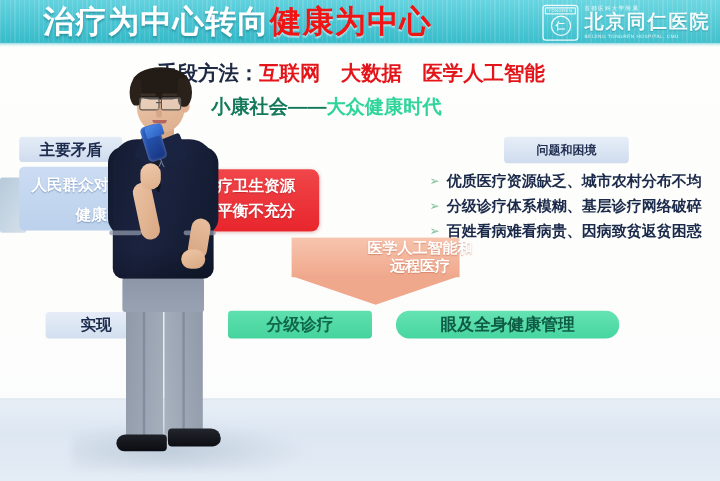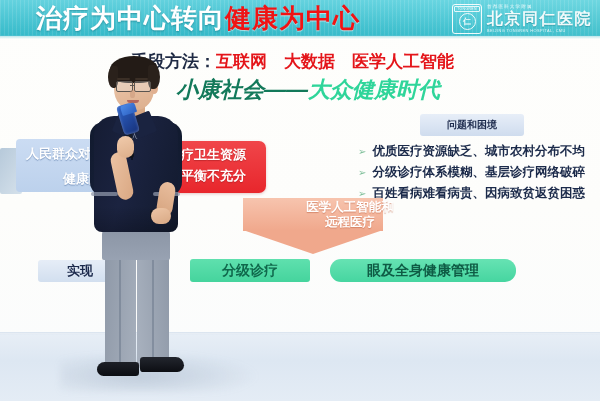--- a/index.html
+++ b/index.html
@@ -49,21 +49,21 @@
   .logo-txt .l2{font-size:16px;font-weight:bold;letter-spacing:1.5px;
         text-shadow:0 1px 1px rgba(0,80,95,.35);}
   .logo-txt .l3{font-size:3.9px;letter-spacing:.42px;margin-top:2px;opacity:.9;}
 
   
   .line1{position:absolute;left:131px;top:52px;white-space:nowrap;
         font-size:17px;font-weight:bold;line-height:20px;}
   .line1 .d{color:#1f2a44;}
   .line1 .r{color:#e4151a;}
   .line2{position:absolute;left:176px;top:80px;white-space:nowrap;
-        font-size:22px;font-weight:bold;line-height:20px;font-style:italic;}
+        font-size:16px;font-weight:bold;line-height:20px;}
   .line2 .dg{color:#13795a;}
   .line2 .lg{color:#2fd59a;}
 
   
   .pill{position:absolute;border-radius:3px;display:flex;align-items:center;
         justify-content:center;font-weight:bold;white-space:nowrap;}
 
   .hdr-main{left:16px;top:114px;width:86px;height:21px;font-size:13px;color:#1d2b4d;
         background:linear-gradient(180deg,#e4ecf7,#cfdcee);}
   .blue-box{position:absolute;left:16px;top:139px;width:135px;height:53px;border-radius:4px;
@@ -211,20 +211,21 @@
     </div>
   </div>
 
   <div class="line1">
     <span class="d">手段方法：</span><span class="r">互联网　大数据　医学人工智能</span>
   </div>
   <div class="line2">
     <span class="dg">小康社会——</span><span class="lg">大众健康时代</span>
   </div>
 
+  <div class="pill hdr-main">主要矛盾</div>
   <div class="side-art"></div>
   <div class="blue-box">
     <span class="b1">人民群众对</span>
     <span class="b2">健康的</span>
   </div>
   <div class="red-box">
     <span class="r1">医疗卫生资源</span>
     <span class="r2">不平衡不充分</span>
   </div>
 

